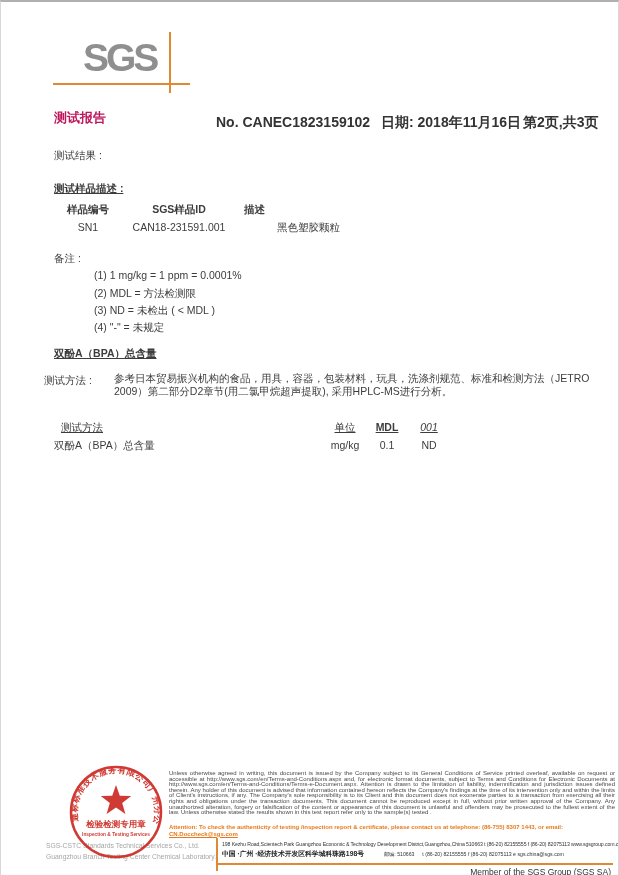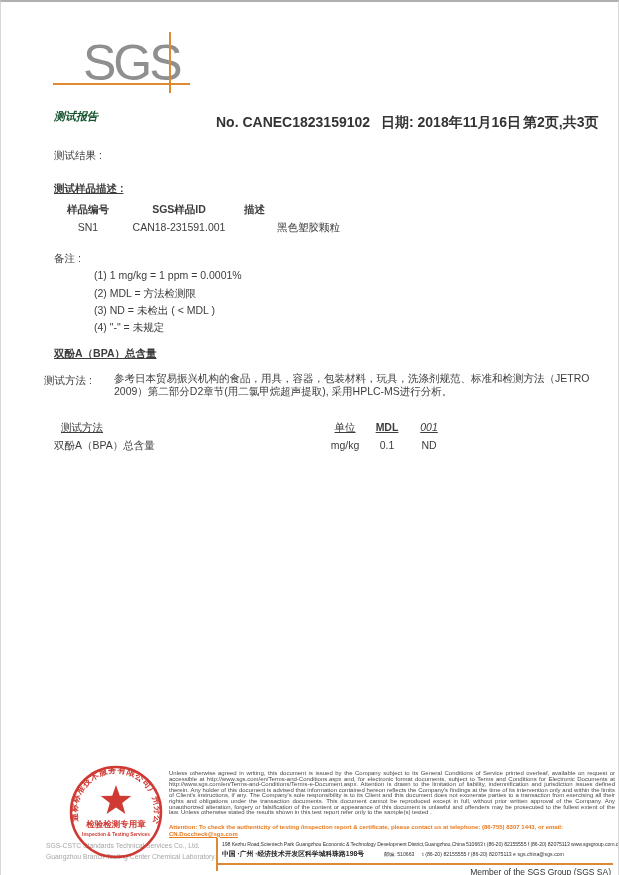--- a/index.html
+++ b/index.html
@@ -2,23 +2,23 @@
 <html><head>
 <meta charset="utf-8">
 <style>
   html,body{margin:0;padding:0;background:#e9e9e9;}
   .page{
     position:relative;width:617px;height:873px;background:#ffffff;
     border-top:2px solid #b0b0b0;border-left:1px solid #d8d8d8;border-right:1px solid #d8d8d8;
     font-family:"Liberation Sans","DejaVu Sans",sans-serif;color:#3c3c3c;overflow:hidden;
   }
   .abs{position:absolute;}
-  .logo-text{font-weight:normal;font-size:50px;color:#8f8f8f;letter-spacing:-3px;line-height:1;}
+  .logo-text{font-weight:bold;font-size:39px;color:#8f8f8f;letter-spacing:-3px;line-height:1;}
   .oline{background:#dd8a33;}
-  .doc-title{font-size:11px;font-weight:bold;color:#14532d;font-style:italic;}
+  .doc-title{font-size:13px;font-weight:bold;color:#be185d;}
   .hmeta{font-size:14px;font-weight:bold;color:#333;}
   .body-txt{font-size:10.5px;color:#3c3c3c;}
   .bold{font-weight:bold;}
   .u{text-decoration:underline;}
   .it{font-style:italic;}
   .cell-c{text-align:center;}
   .method{width:478px;line-height:13px;}
   .disclaimer{width:446px;font-size:6px;line-height:5.6px;text-align:justify;color:#4a4a4a;}
   .attention{width:446px;font-size:6px;line-height:6.6px;font-weight:bold;color:#e8791b;}
   .addr-en{font-size:5.2px;color:#333;letter-spacing:-0.1px;white-space:nowrap;}

